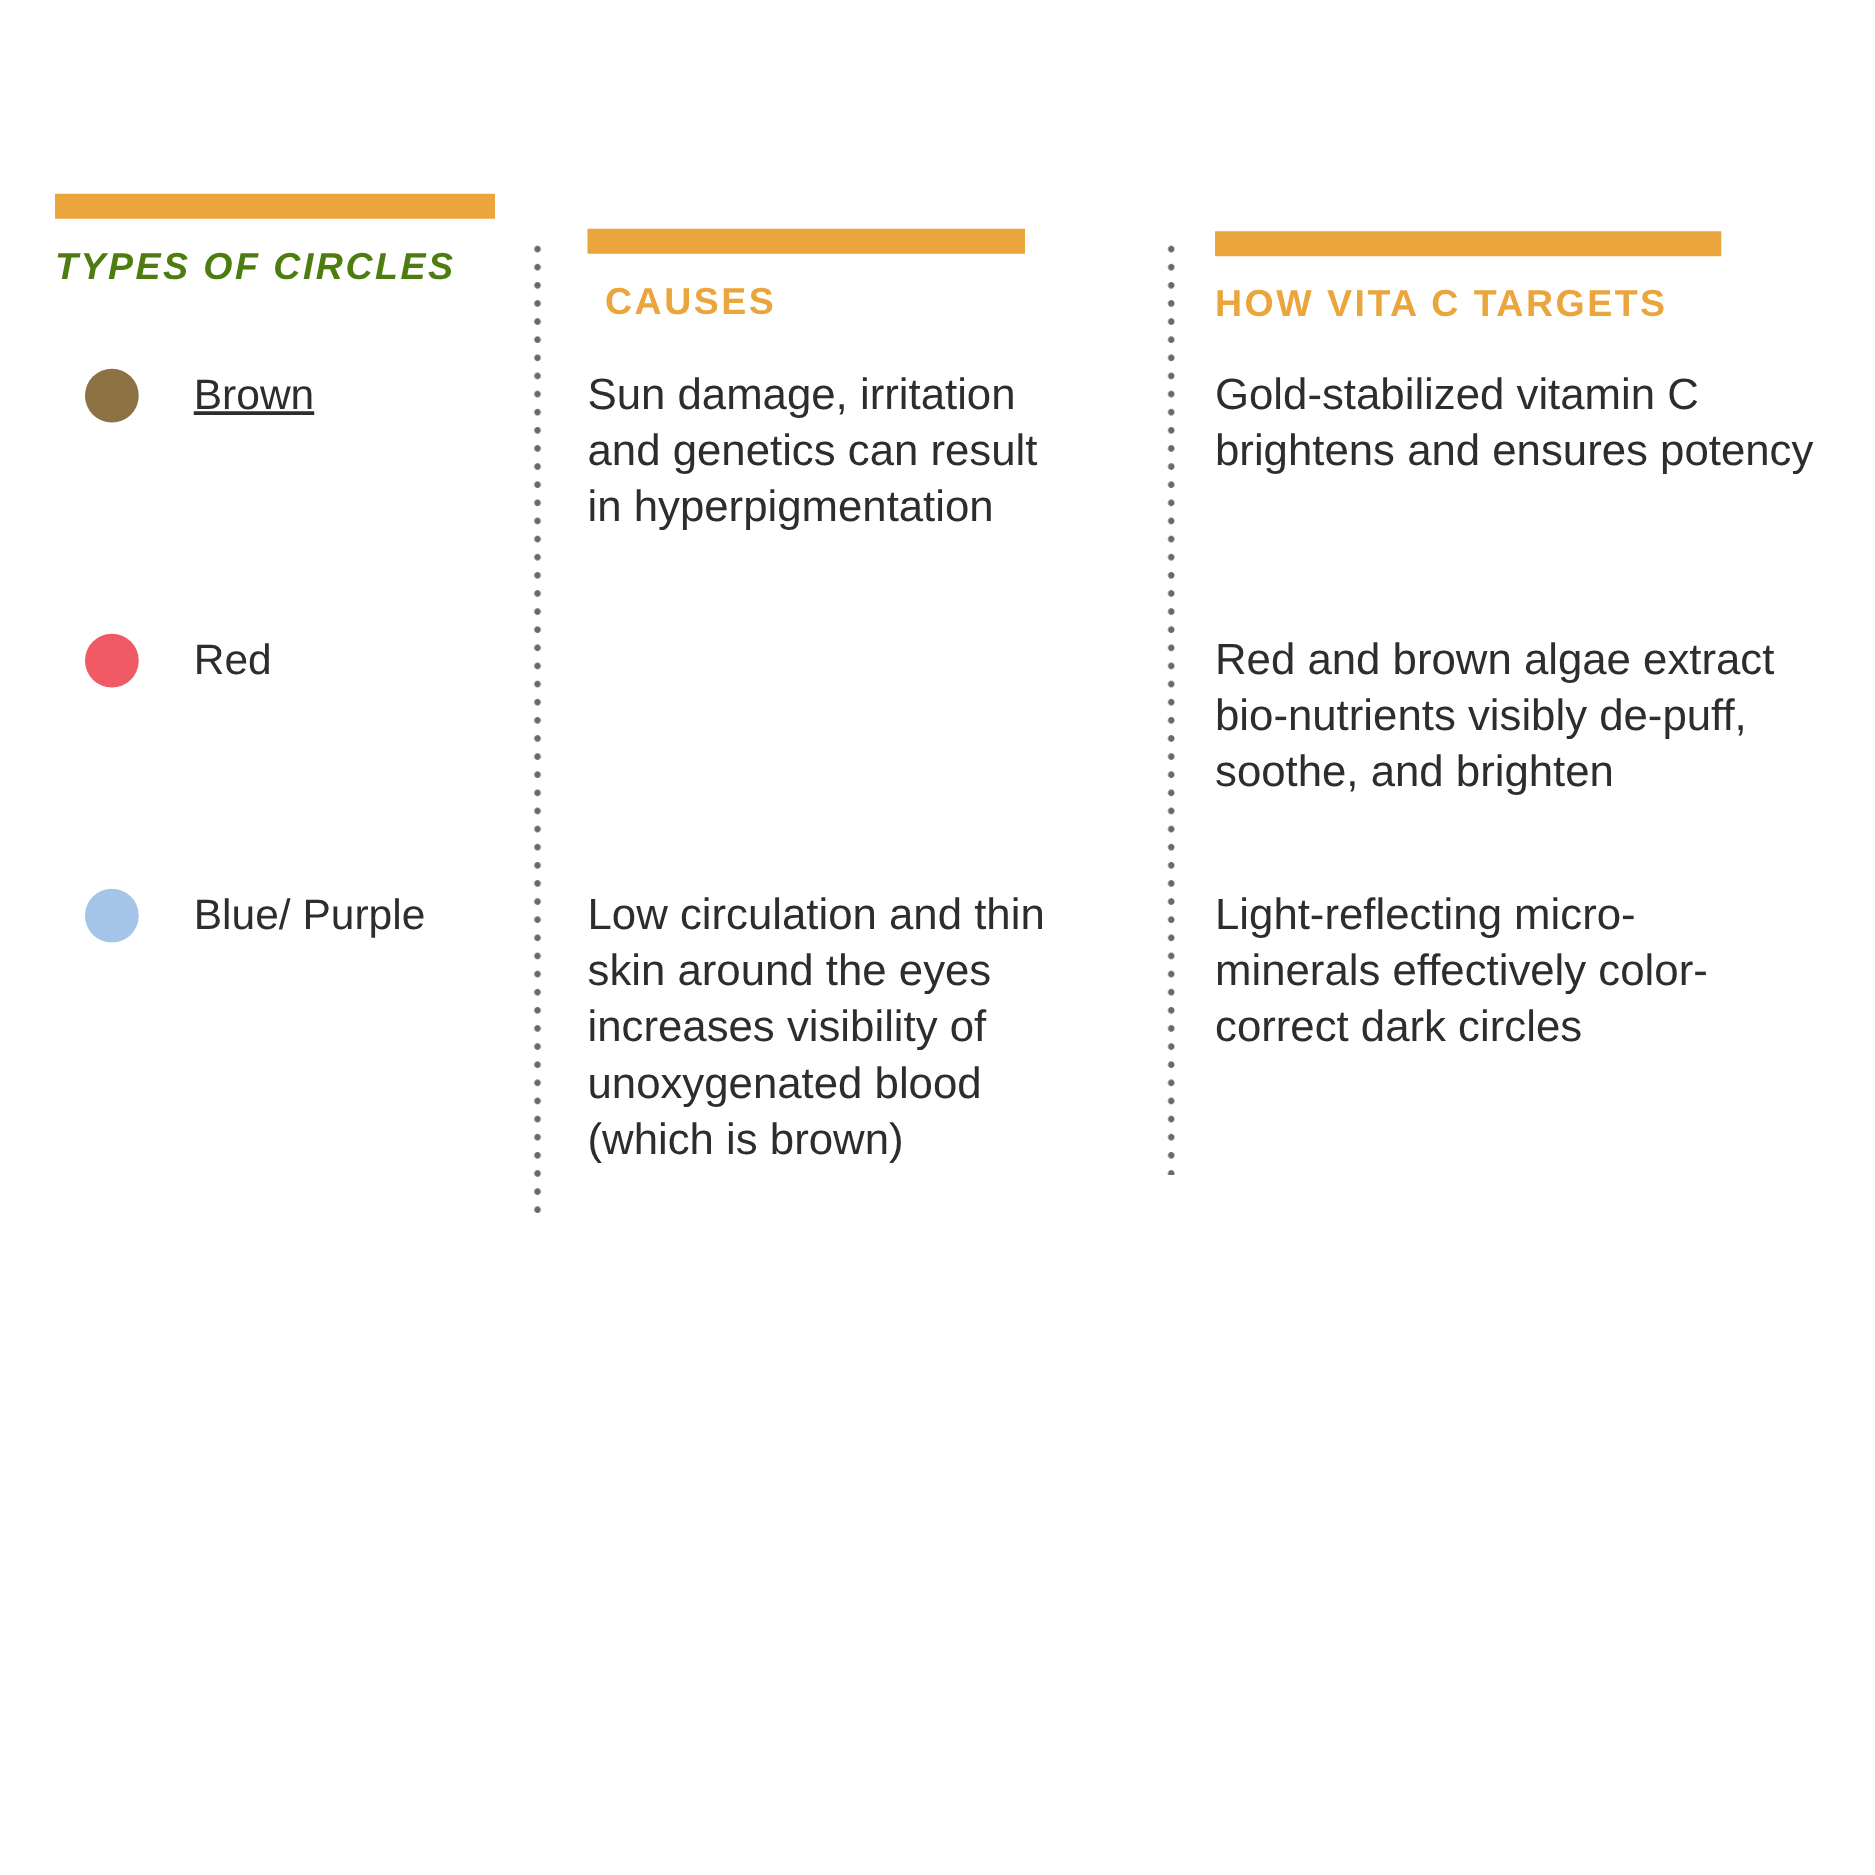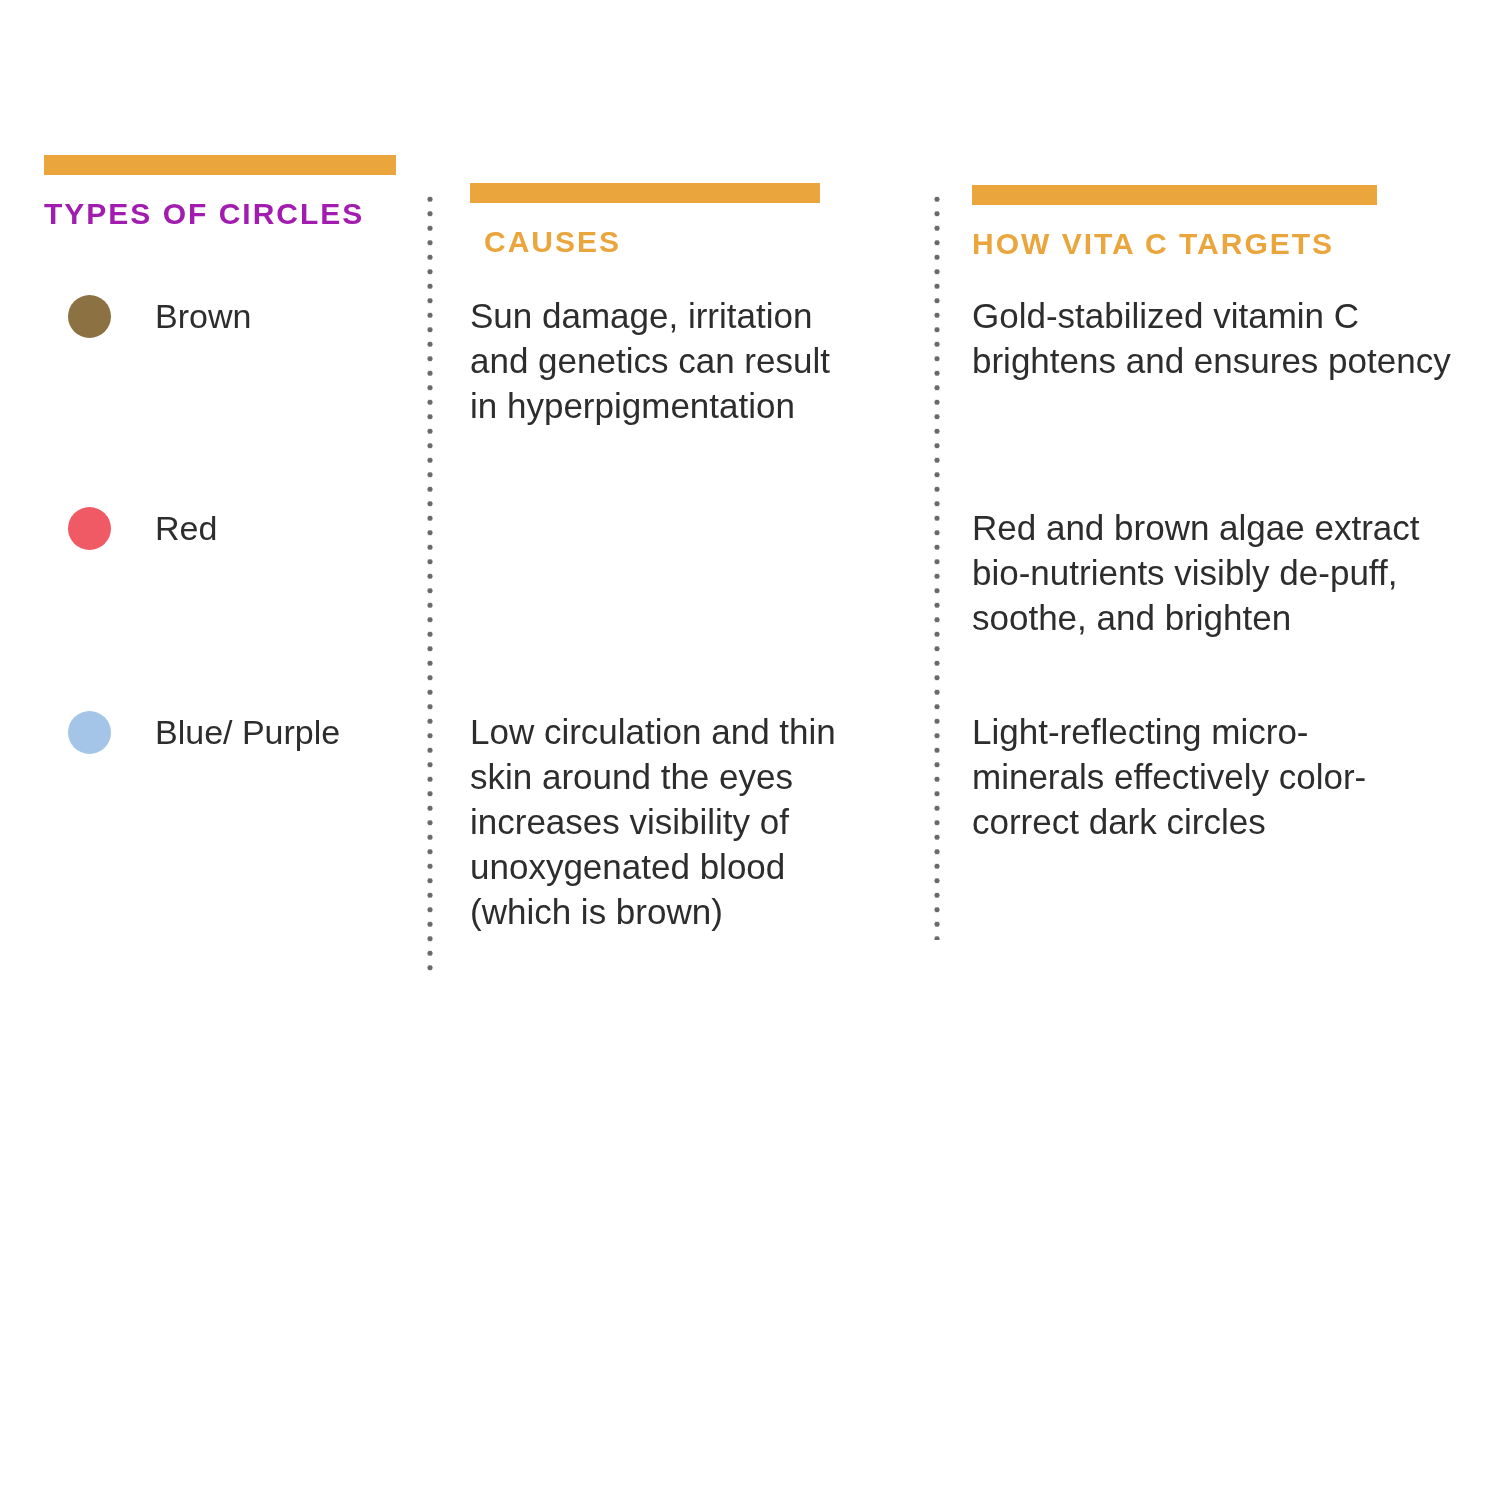--- a/index.html
+++ b/index.html
@@ -33,21 +33,21 @@
 
   
   .type-row {
     position: absolute;
     left: 68px;
     display: flex;
     align-items: center;
     gap: 44px;
     height: 44px;
   }
-  .type-row.r1 { top: 294px; }
+  .type-row.r1 { top: 294px; text-decoration: underline; }
   .type-row.r2 { top: 506px; }
   .type-row.r3 { top: 710px; }
   .swatch {
     width: 43px; height: 43px;
     border-radius: 50%;
     flex: 0 0 auto;
   }
   .type-label { font-size: 34px; }
 
   
@@ -75,21 +75,21 @@
   .sep1 { left: 427px; top: 192px; height: 779px; }
   .sep2 { left: 934px; top: 192px; height: 748px; }
 </style>
 </head>
 <body>
 
 <div id="page" style="color: rgb(45, 45, 45);">
 
   <div class="col col-types">
     <div class="bar" style="background-color: rgb(234, 166, 60);"></div>
-    <div class="col-title" style="color: #a21caf;">TYPES OF CIRCLES</div>
+    <div class="col-title" style="color: #4d7c0f; font-style: italic;">TYPES OF CIRCLES</div>
   </div>
 
   <div class="type-row r1">
     <span class="swatch" style="background-color: rgb(140, 114, 67);"></span>
     <span class="type-label">Brown</span>
   </div>
   <div class="type-row r2">
     <span class="swatch" style="background-color: rgb(240, 90, 101);"></span>
     <span class="type-label">Red</span>
   </div>

